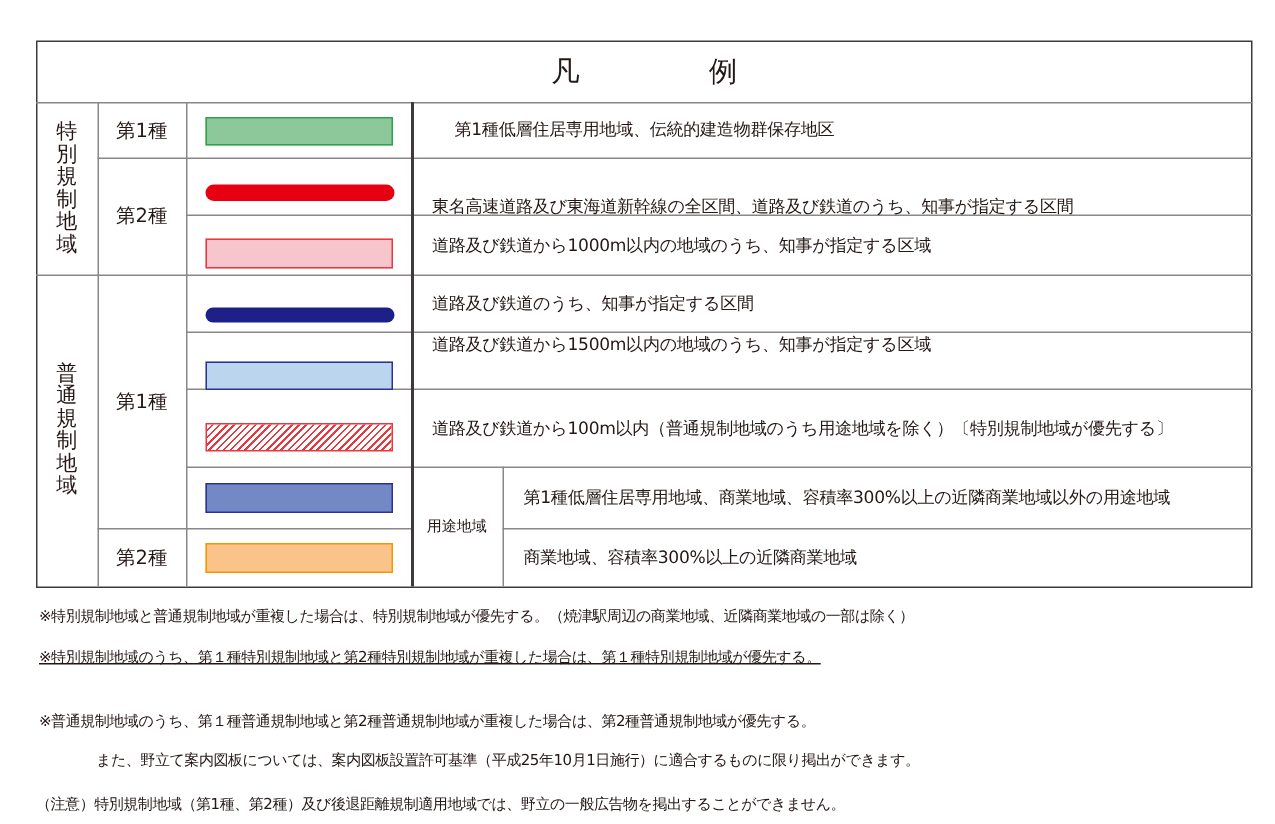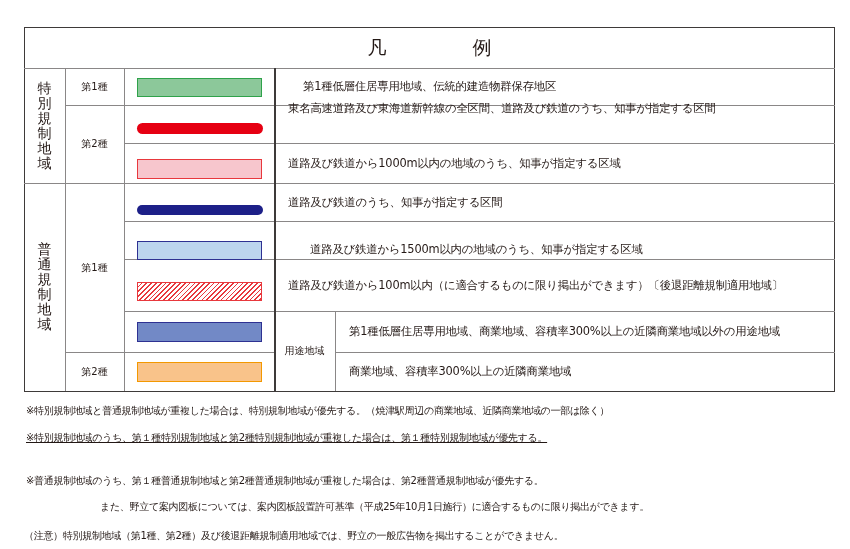--- a/index.html
+++ b/index.html
@@ -8,21 +8,21 @@
   .abs { position:absolute; box-sizing:border-box; }
   .table-outer { left:24px; top:27px; width:811px; height:365px; border:1.5px solid #3e3a39; }
   .hline { position:absolute; height:1px; background:#8a8787; }
   .vline { position:absolute; width:1px; background:#8a8787; }
   .vline.dark { background:#3e3a39; width:1.5px; }
   .title { left:24px; top:27px; width:811px; height:41px; display:flex; align-items:center; justify-content:center; font-size:19px; letter-spacing:0; }
   .title span { display:inline-block; }
   .title .gap { width:86px; }
   .vert { font-size:14px; line-height:15px; text-align:center; width:41px; display:flex; flex-direction:column; align-items:center; justify-content:center; }
   .cell { display:flex; align-items:center; font-size:12px; white-space:nowrap; }
-  .cell.center { justify-content:center; font-size:10px; }
+  .cell.center { justify-content:center; font-size:13px; }
   .desc { padding-left:14px; font-size:11.4px; letter-spacing:-0.2px; }
   .swatch { position:absolute; }
   .note { position:absolute; left:26px; font-size:10px; white-space:nowrap; letter-spacing:-0.3px; }
 </style>
 </head>
 <body>
 
 <div class="abs table-outer"></div>
 
 <div class="abs title">
@@ -71,27 +71,27 @@
 <div class="swatch" style="left:137px;top:78px;width:125px;height:19px;background:#8cc89a;border:1px solid #2fa24a;box-sizing:border-box;"></div>
 <div class="swatch" style="left:137px;top:123px;width:126px;height:11px;background:#e60012;border-radius:6px;"></div>
 <div class="swatch" style="left:137px;top:159px;width:125px;height:20px;background:#f7c6cd;border:1px solid #e8383d;box-sizing:border-box;"></div>
 <div class="swatch" style="left:137px;top:205px;width:126px;height:10px;background:#1d2088;border-radius:5px;"></div>
 <div class="swatch" style="left:137px;top:241px;width:125px;height:19px;background:#bcd5ee;border:1px solid #2e3192;box-sizing:border-box;"></div>
 <div class="swatch" style="left:137px;top:282px;width:125px;height:19px;border:1px solid #e8383d;box-sizing:border-box;background:repeating-linear-gradient(135deg,#ffffff 0px,#ffffff 2.2px,#e8383d 2.2px,#e8383d 3.4px);"></div>
 <div class="swatch" style="left:137px;top:322px;width:125px;height:20px;background:#7289c6;border:1px solid #2e3192;box-sizing:border-box;"></div>
 <div class="swatch" style="left:137px;top:362px;width:125px;height:20px;background:#f9c38a;border:1.5px solid #f39800;box-sizing:border-box;"></div>
 
 <div class="abs cell desc" style="left:286px;top:68px;height:37px;padding-left:17px;">第1種低層住居専用地域、伝統的建造物群保存地区</div>
-<div class="abs cell desc" style="left:274px;top:89px;height:38px;font-family:Liberation Serif, serif;">東名高速道路及び東海道新幹線の全区間、道路及び鉄道のうち、知事が指定する区間</div>
+<div class="abs cell desc" style="left:274px;top:118px;height:38px;font-family:Liberation Serif, serif;">東名高速道路及び東海道新幹線の全区間、道路及び鉄道のうち、知事が指定する区間</div>
 <div class="abs cell desc" style="left:274px;top:143px;height:40px;">道路及び鉄道から1000m以内の地域のうち、知事が指定する区域</div>
 <div class="abs cell desc" style="left:274px;top:183px;height:38px;">道路及び鉄道のうち、知事が指定する区間</div>
-<div class="abs cell desc" style="left:274px;top:230px;height:38px;margin-left:22px;">道路及び鉄道から1500m以内の地域のうち、知事が指定する区域</div>
-<div class="abs cell desc" style="left:274px;top:259px;height:52px;">道路及び鉄道から100m以内（に適合するものに限り掲出ができます）〔後退距離規制適用地域〕</div>
+<div class="abs cell desc" style="left:274px;top:210px;height:38px;">道路及び鉄道から1500m以内の地域のうち、知事が指定する区域</div>
+<div class="abs cell desc" style="left:274px;top:259px;height:52px;">道路及び鉄道から100m以内（普通規制地域のうち用途地域を除く）〔特別規制地域が優先する〕</div>
 
 <div class="abs cell center" style="left:274px;top:311px;width:61px;height:80px;font-size:10px;">用途地域</div>
 <div class="abs cell desc" style="left:335px;top:311px;height:41px;">第1種低層住居専用地域、商業地域、容積率300%以上の近隣商業地域以外の用途地域</div>
 <div class="abs cell desc" style="left:335px;top:352px;height:39px;">商業地域、容積率300%以上の近隣商業地域</div>
 
 <div class="note" style="top:404px;">※特別規制地域と普通規制地域が重複した場合は、特別規制地域が優先する。（焼津駅周辺の商業地域、近隣商業地域の一部は除く）</div>
 <div class="note" style="top:431px;text-decoration:underline;">※特別規制地域のうち、第１種特別規制地域と第2種特別規制地域が重複した場合は、第１種特別規制地域が優先する。</div>
 <div class="note" style="top:458px;margin-top:16px;">※普通規制地域のうち、第１種普通規制地域と第2種普通規制地域が重複した場合は、第2種普通規制地域が優先する。</div>
 <div class="note" style="top:499px;left:24px;margin-top:30px;">（注意）特別規制地域（第1種、第2種）及び後退距離規制適用地域では、野立の一般広告物を掲出することができません。</div>
-<div class="note" style="top:500px;left:64px;margin-left:36px;">また、野立て案内図板については、案内図板設置許可基準（平成25年10月1日施行）に適合するものに限り掲出ができます。</div>
+<div class="note" style="top:500px;left:64px;">また、野立て案内図板については、案内図板設置許可基準（平成25年10月1日施行）に適合するものに限り掲出ができます。</div>
 
 </body></html>

